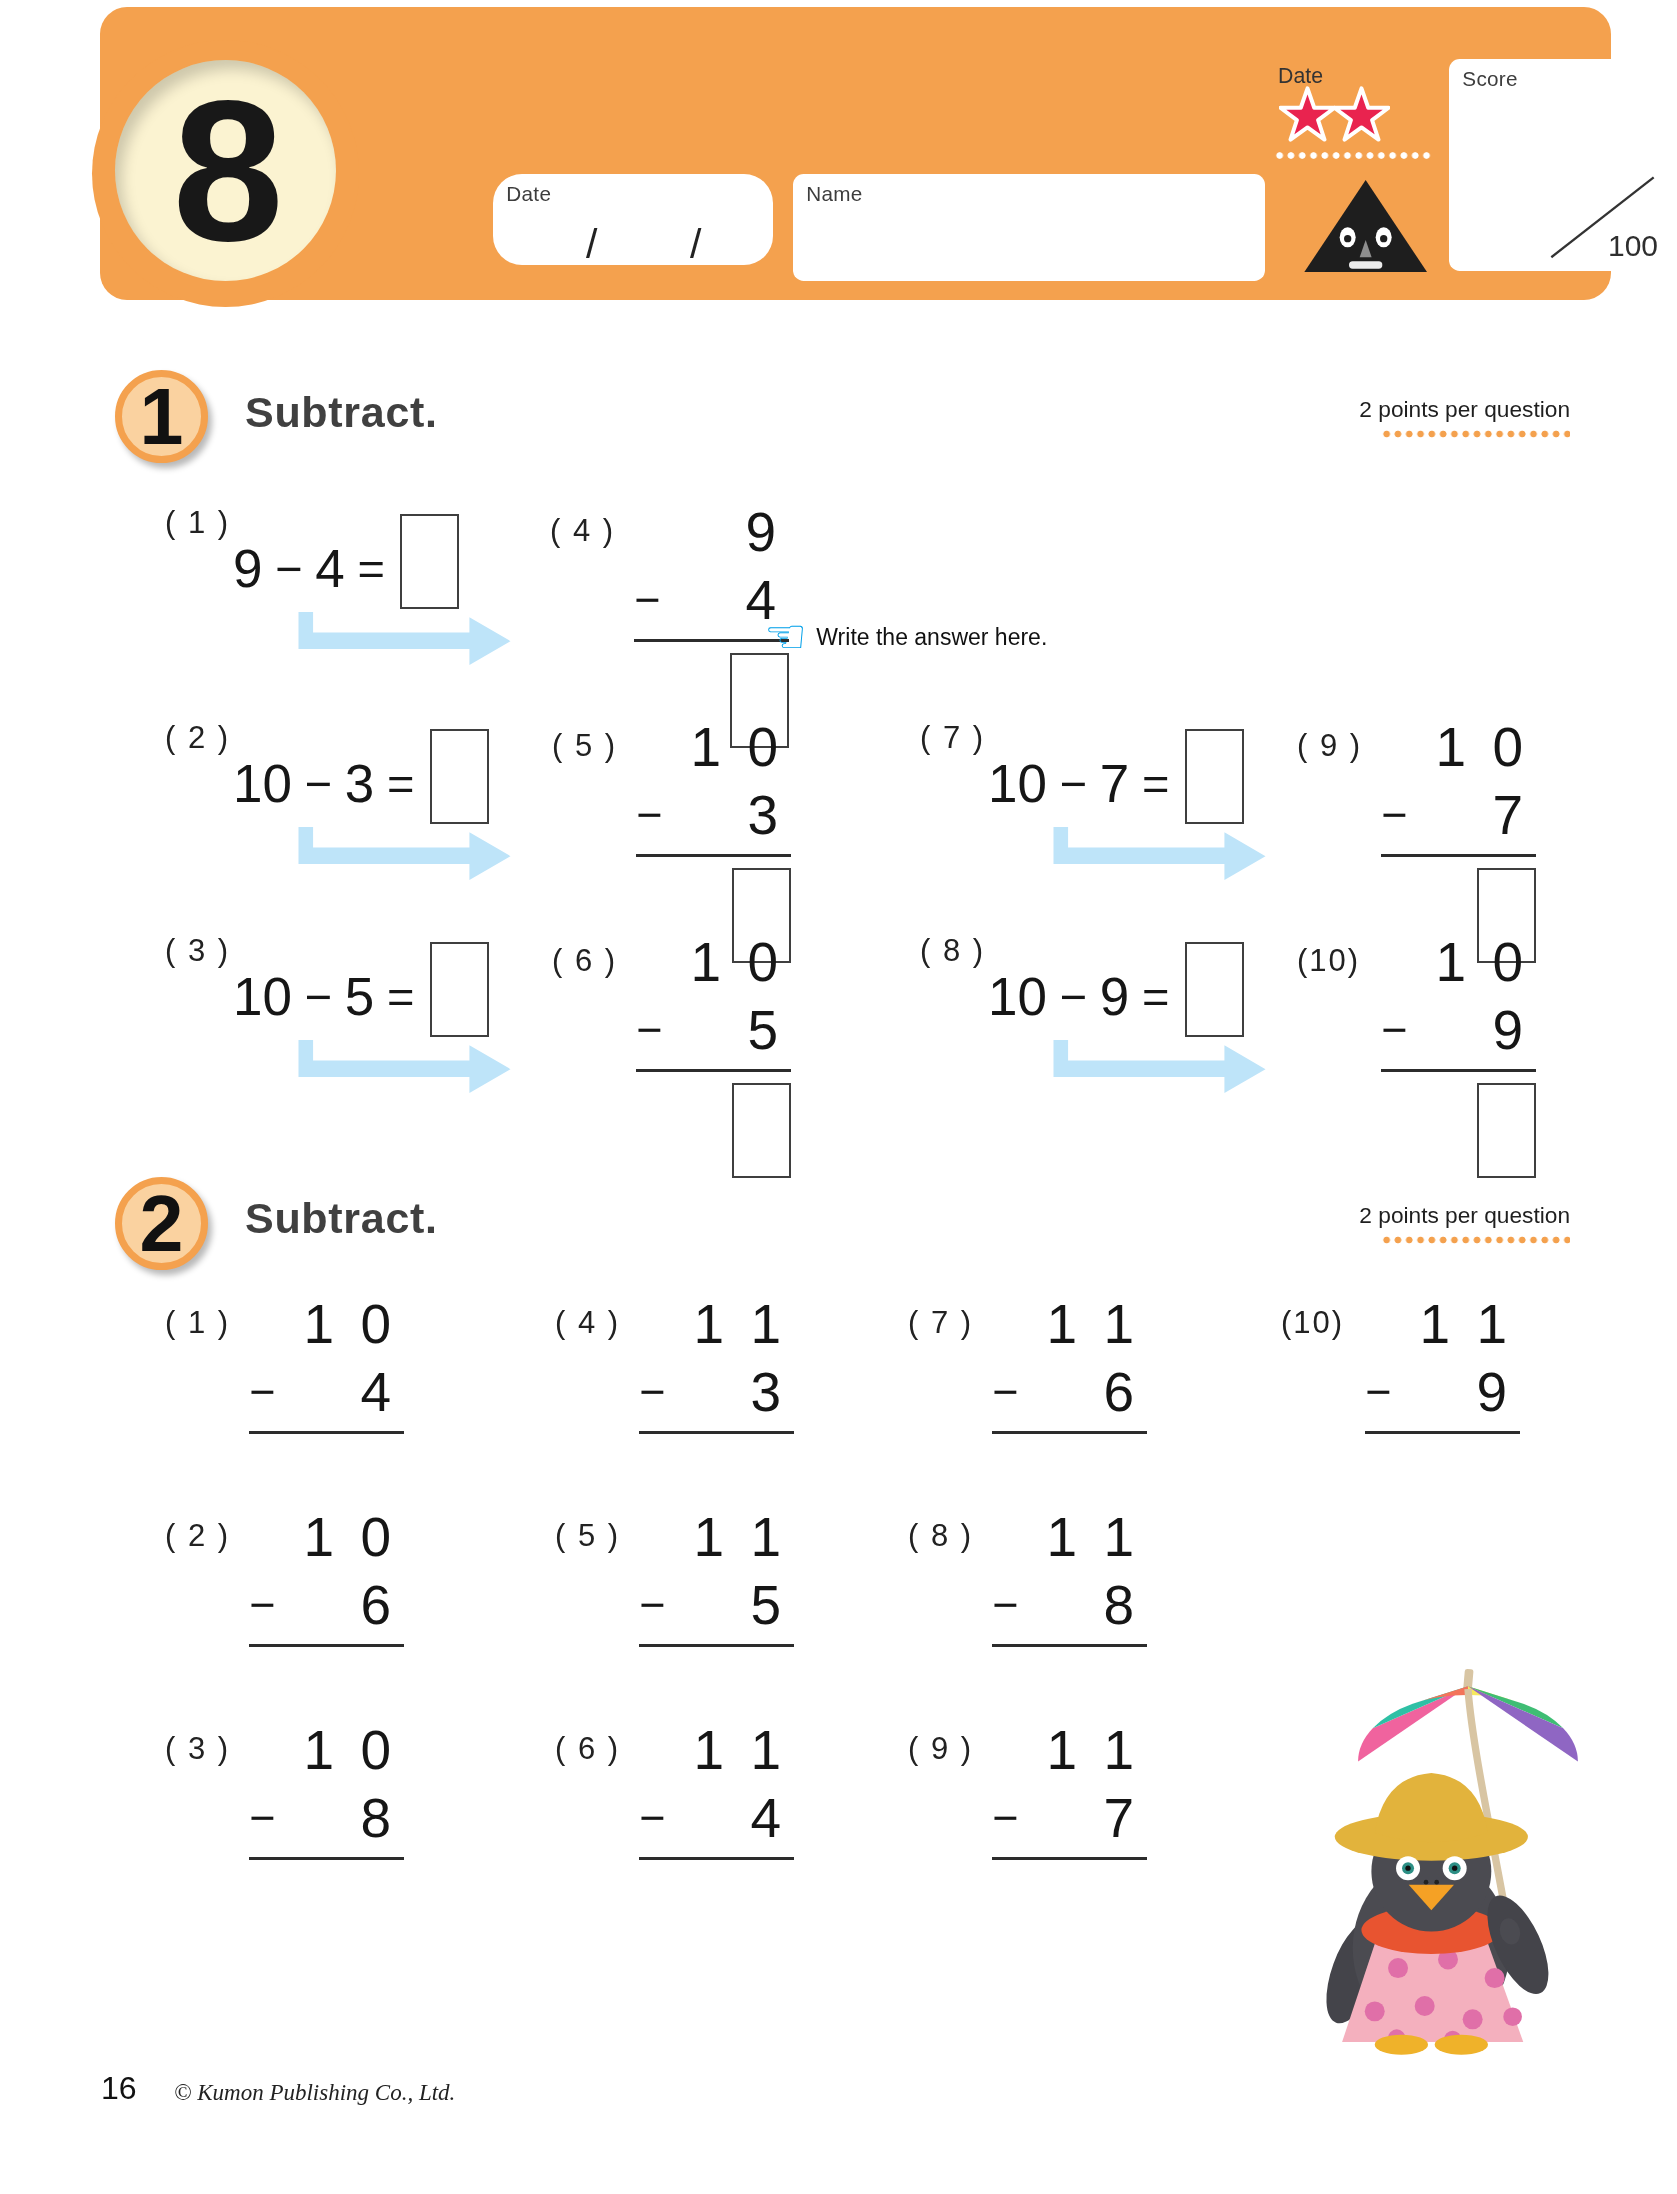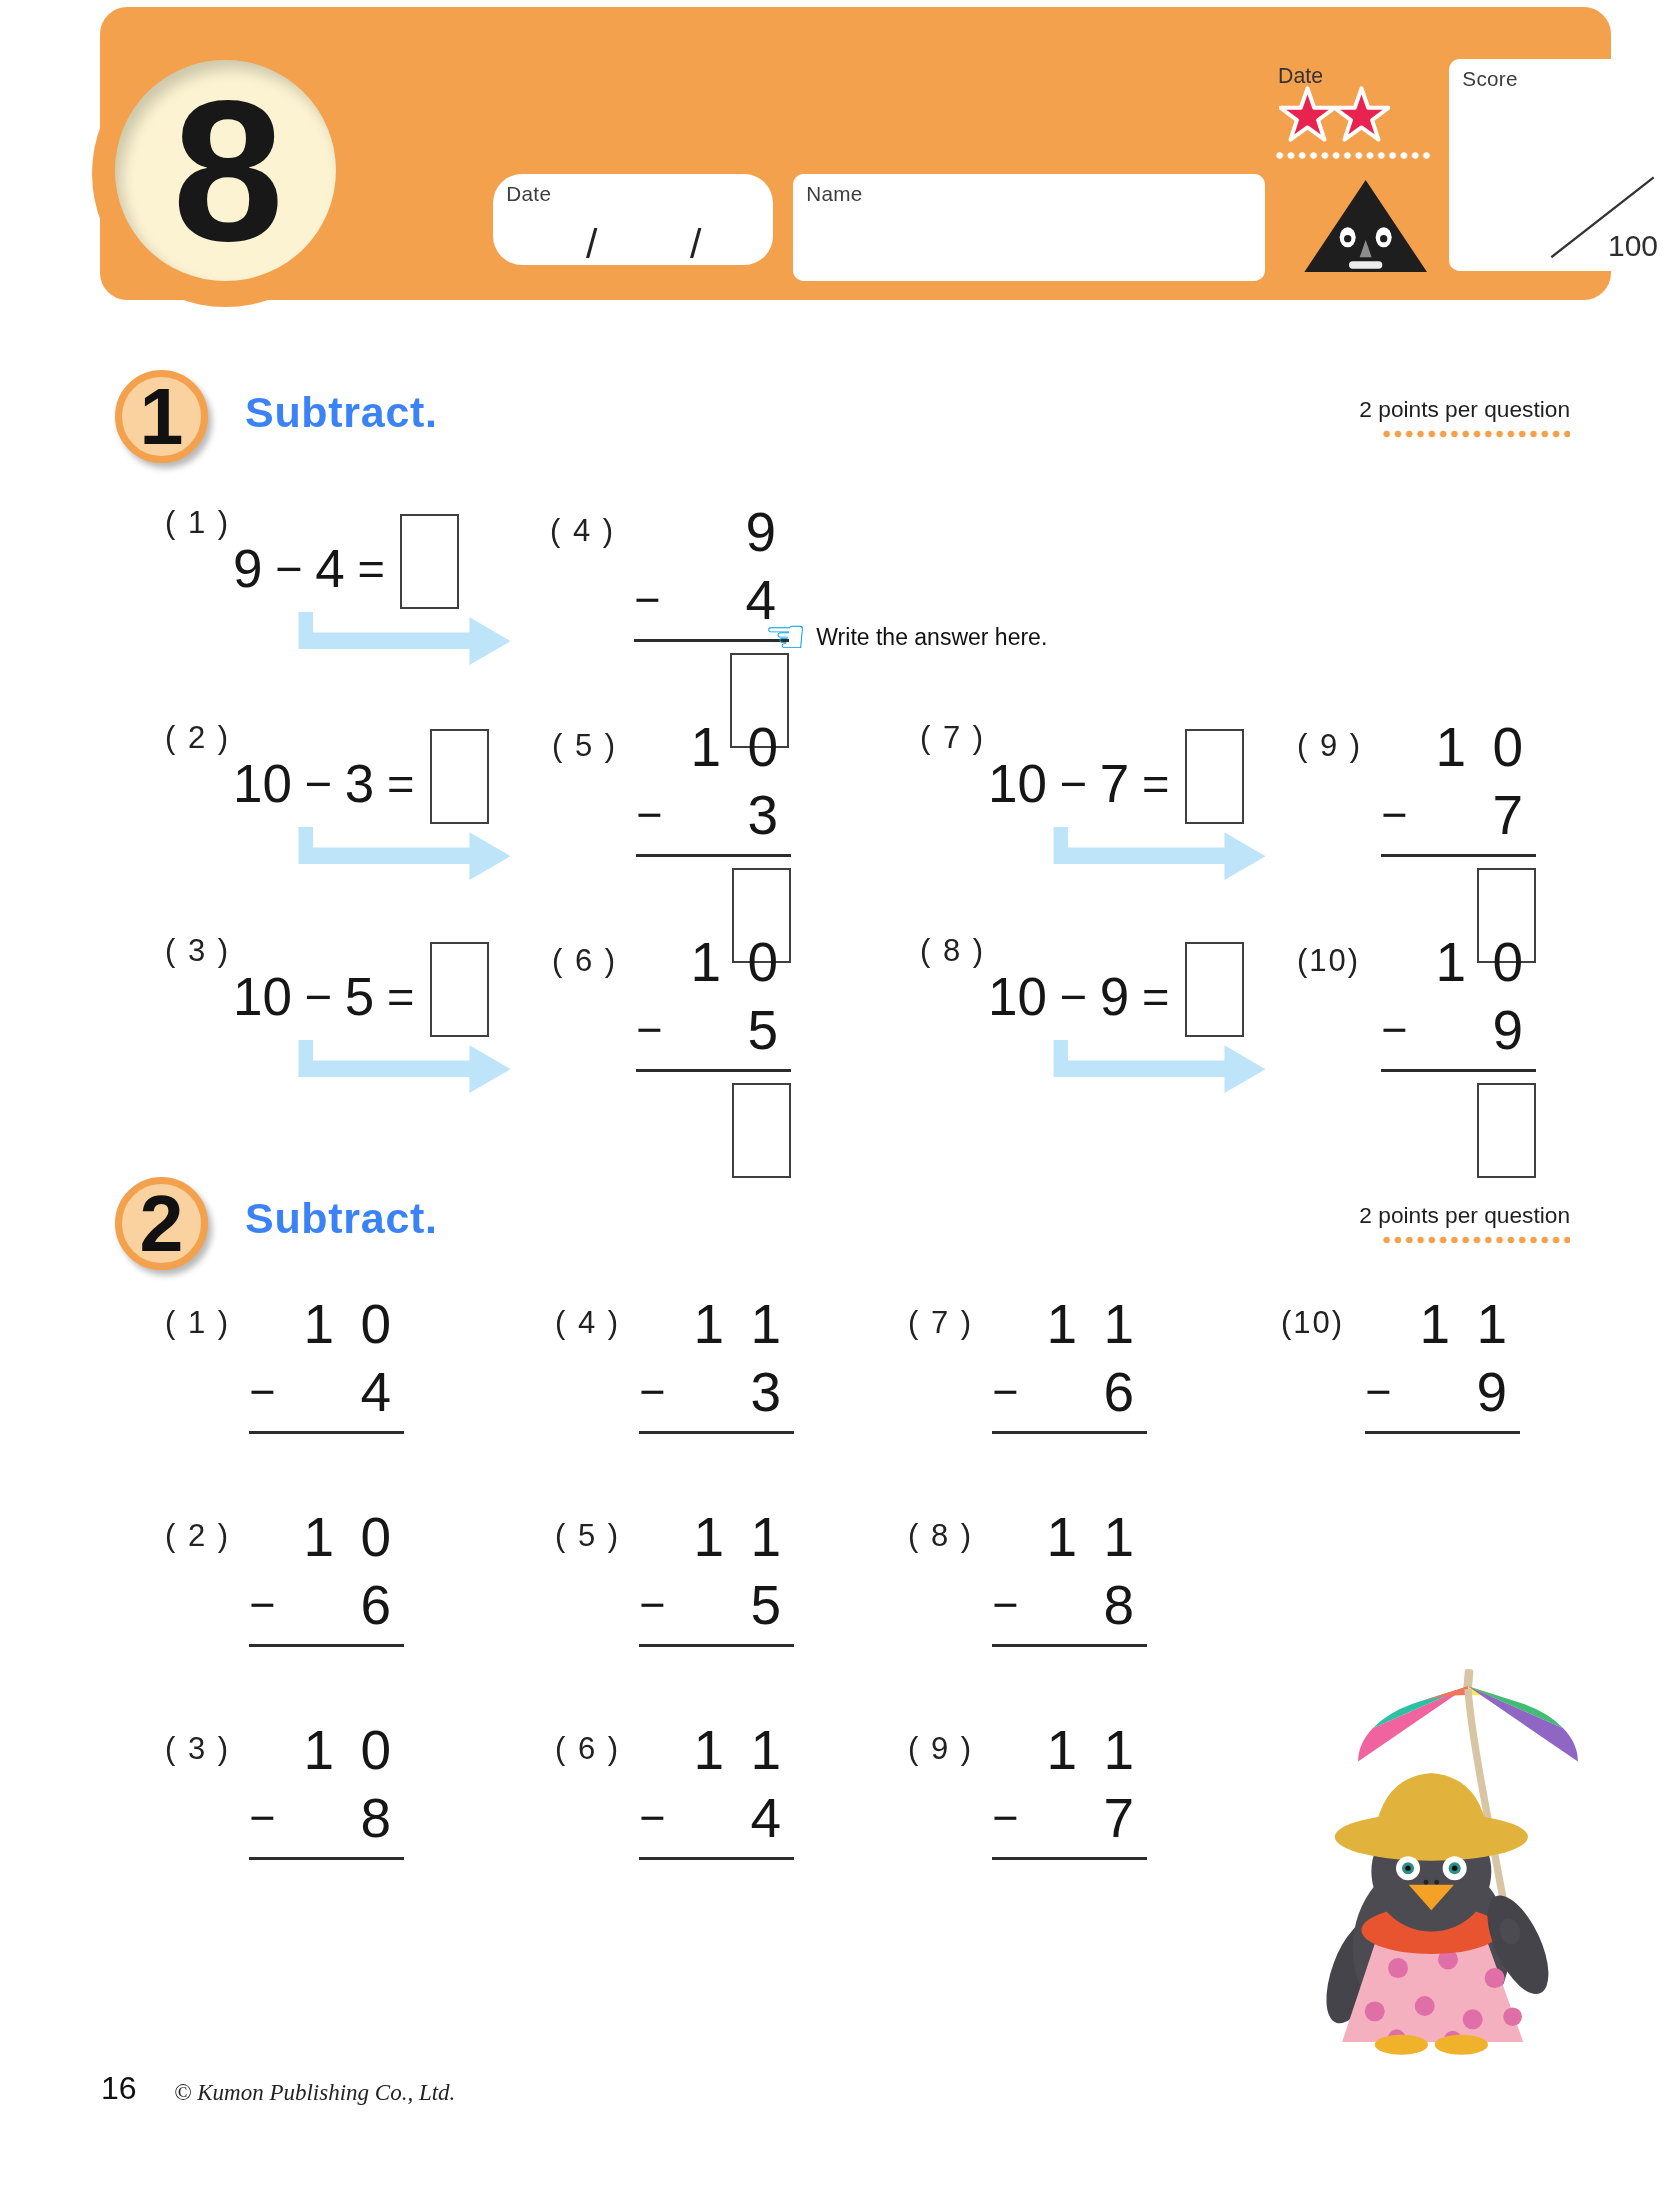--- a/index.html
+++ b/index.html
@@ -32,21 +32,21 @@
   .mascot { position:absolute; left:1201px; top:169px; }
   .score-box { left:1349px; top:52px; width:221px; height:212px; }
   .score-slash { position:absolute; left:97px; top:113px; }
   .score-max { position:absolute; left:159px; top:170px; font-size:30px; color:#2e2e2e; }
 
   
   .sec-circle { position:absolute; width:93px; height:93px; border-radius:50%; background:#FAD2A0;
                 border:7.3px solid #F4A14E; box-shadow:4px 5.3px 6.7px rgba(0,0,0,0.28);
                 display:flex; align-items:center; justify-content:center; }
   .sec-num { font-size:79px; font-weight:bold; color:#111; }
-  .sec-title { position:absolute; font-size:43px; font-weight:bold; color:#3b82f6; letter-spacing:0.7px; }
+  .sec-title { position:absolute; font-size:43px; font-weight:bold; color:#404040; letter-spacing:0.7px; }
   .points-note { position:absolute; right:107px; text-align:right; font-size:22.7px; color:#1f1f1f; }
   .dotline { height:8px; margin-top:6.7px; margin-left:auto; width:189px;
              background-image:radial-gradient(circle, #F4A14E 3px, transparent 3.7px);
              background-size:11.3px 8px; background-repeat:repeat-x; }
 
   
   .hprob { position:absolute; width:386px; height:180px; }
   .plabel { position:absolute; left:0; top:0; font-size:31px; color:#222; letter-spacing:2px; white-space:nowrap; }
   .eq { position:absolute; left:68px; top:9.3px; display:flex; align-items:center; gap:12.7px; height:95px; }
   .eq .num, .eq .op { font-size:53px; color:#161616; position:relative; top:6.7px; white-space:nowrap; }

